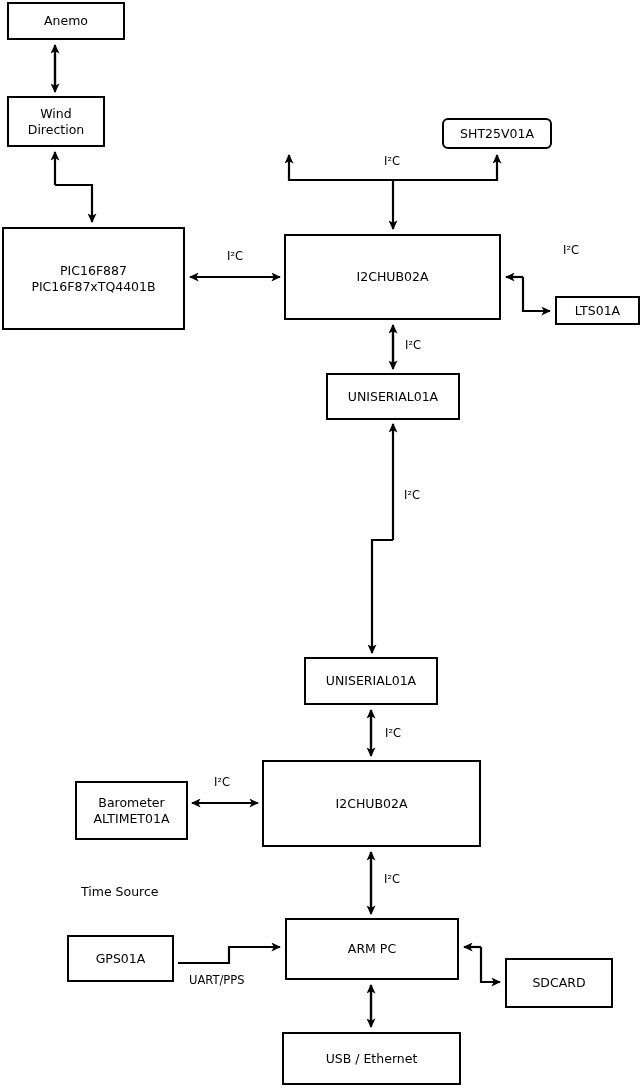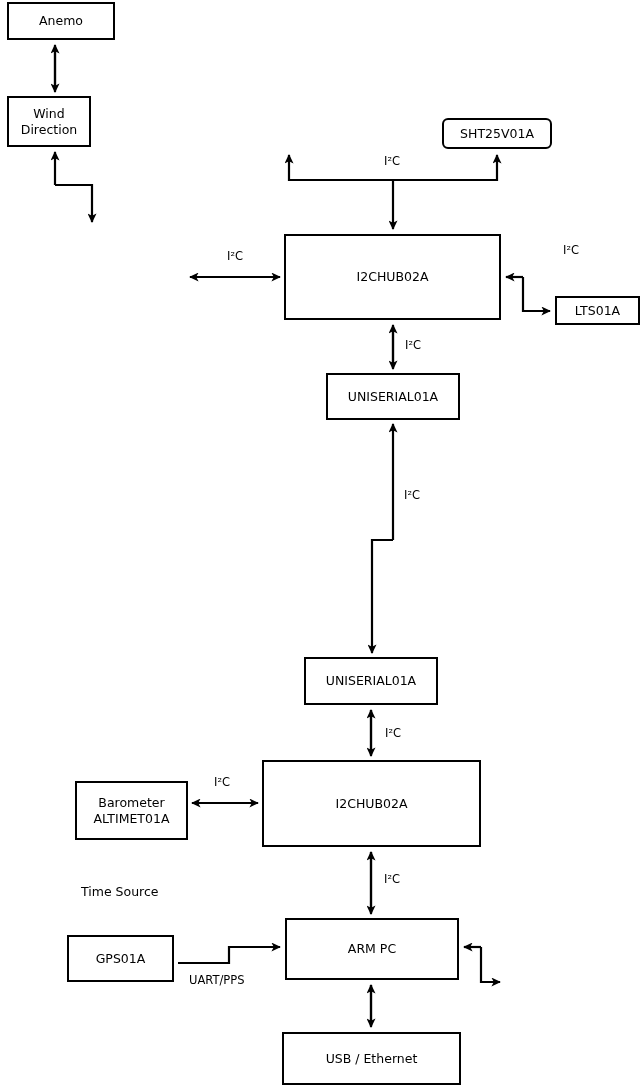--- a/index.html
+++ b/index.html
@@ -106,29 +106,33 @@
       <path d="M178,963 L229,963 L229,947 L280,947" marker-end="url(#ah)"></path>
 
       <path d="M481,947 L464,947" marker-end="url(#ah)"></path>
       <path d="M481,947 L481,982 L500,982" marker-end="url(#ah)"></path>
 
       <path d="M371,1026 L371,985" marker-end="url(#ah)"></path>
       <path d="M371,985 L371,1027" marker-end="url(#ah)"></path>
     </g>
   </svg>
 
-  <div class="node" style="left:7px;  top:2px;    width:108px;  height:38px;">
+  <div class="node" style="left:7px;  top:2px;    width:118px;  height:38px;">
     <span class="node-label">Anemo</span>
   </div>
 
-  <div class="node" style="left:7px;  top:96px;   width:84px;  height:51px;align-items:center;">
+  <div class="node" style="left:7px;  top:96px;   width:98px;  height:51px;align-items:center;">
     <span class="node-label">Wind
 Direction</span>
   </div>
 
+  <div class="node" style="left:2px;  top:227px;  width:183px; height:103px;">
+    <span class="node-label">PIC16F887
+PIC16F87xTQ4401B</span>
+  </div>
 
 
   <div class="node" style="left:442px;top:118px;  width:110px; height:31px;border-radius:6px;">
     <span class="node-label">SHT25V01A</span>
   </div>
 
   <div class="node" style="left:284px;top:234px;  width:217px; height:86px;">
     <span class="node-label">I2CHUB02A</span>
   </div>
 
@@ -154,20 +158,23 @@
   </div>
 
   <div class="node" style="left:67px; top:935px;  width:107px; height:47px;">
     <span class="node-label">GPS01A</span>
   </div>
 
   <div class="node" style="left:285px;top:918px;  width:174px; height:62px;">
     <span class="node-label">ARM PC</span>
   </div>
 
+  <div class="node" style="left:505px;top:958px;  width:108px; height:50px;">
+    <span class="node-label">SDCARD</span>
+  </div>
 
   <div class="node" style="left:282px;top:1032px; width:179px; height:53px;">
     <span class="node-label">USB / Ethernet</span>
   </div>
 
   <div class="edge-label" style="left:227px;top:249px;">I²C</div>
   <div class="edge-label" style="left:384px;top:154px;">I²C</div>
   <div class="edge-label" style="left:563px;top:243px;">I²C</div>
   <div class="edge-label" style="left:405px;top:338px;">I²C</div>
   <div class="edge-label" style="left:404px;top:488px;">I²C</div>

